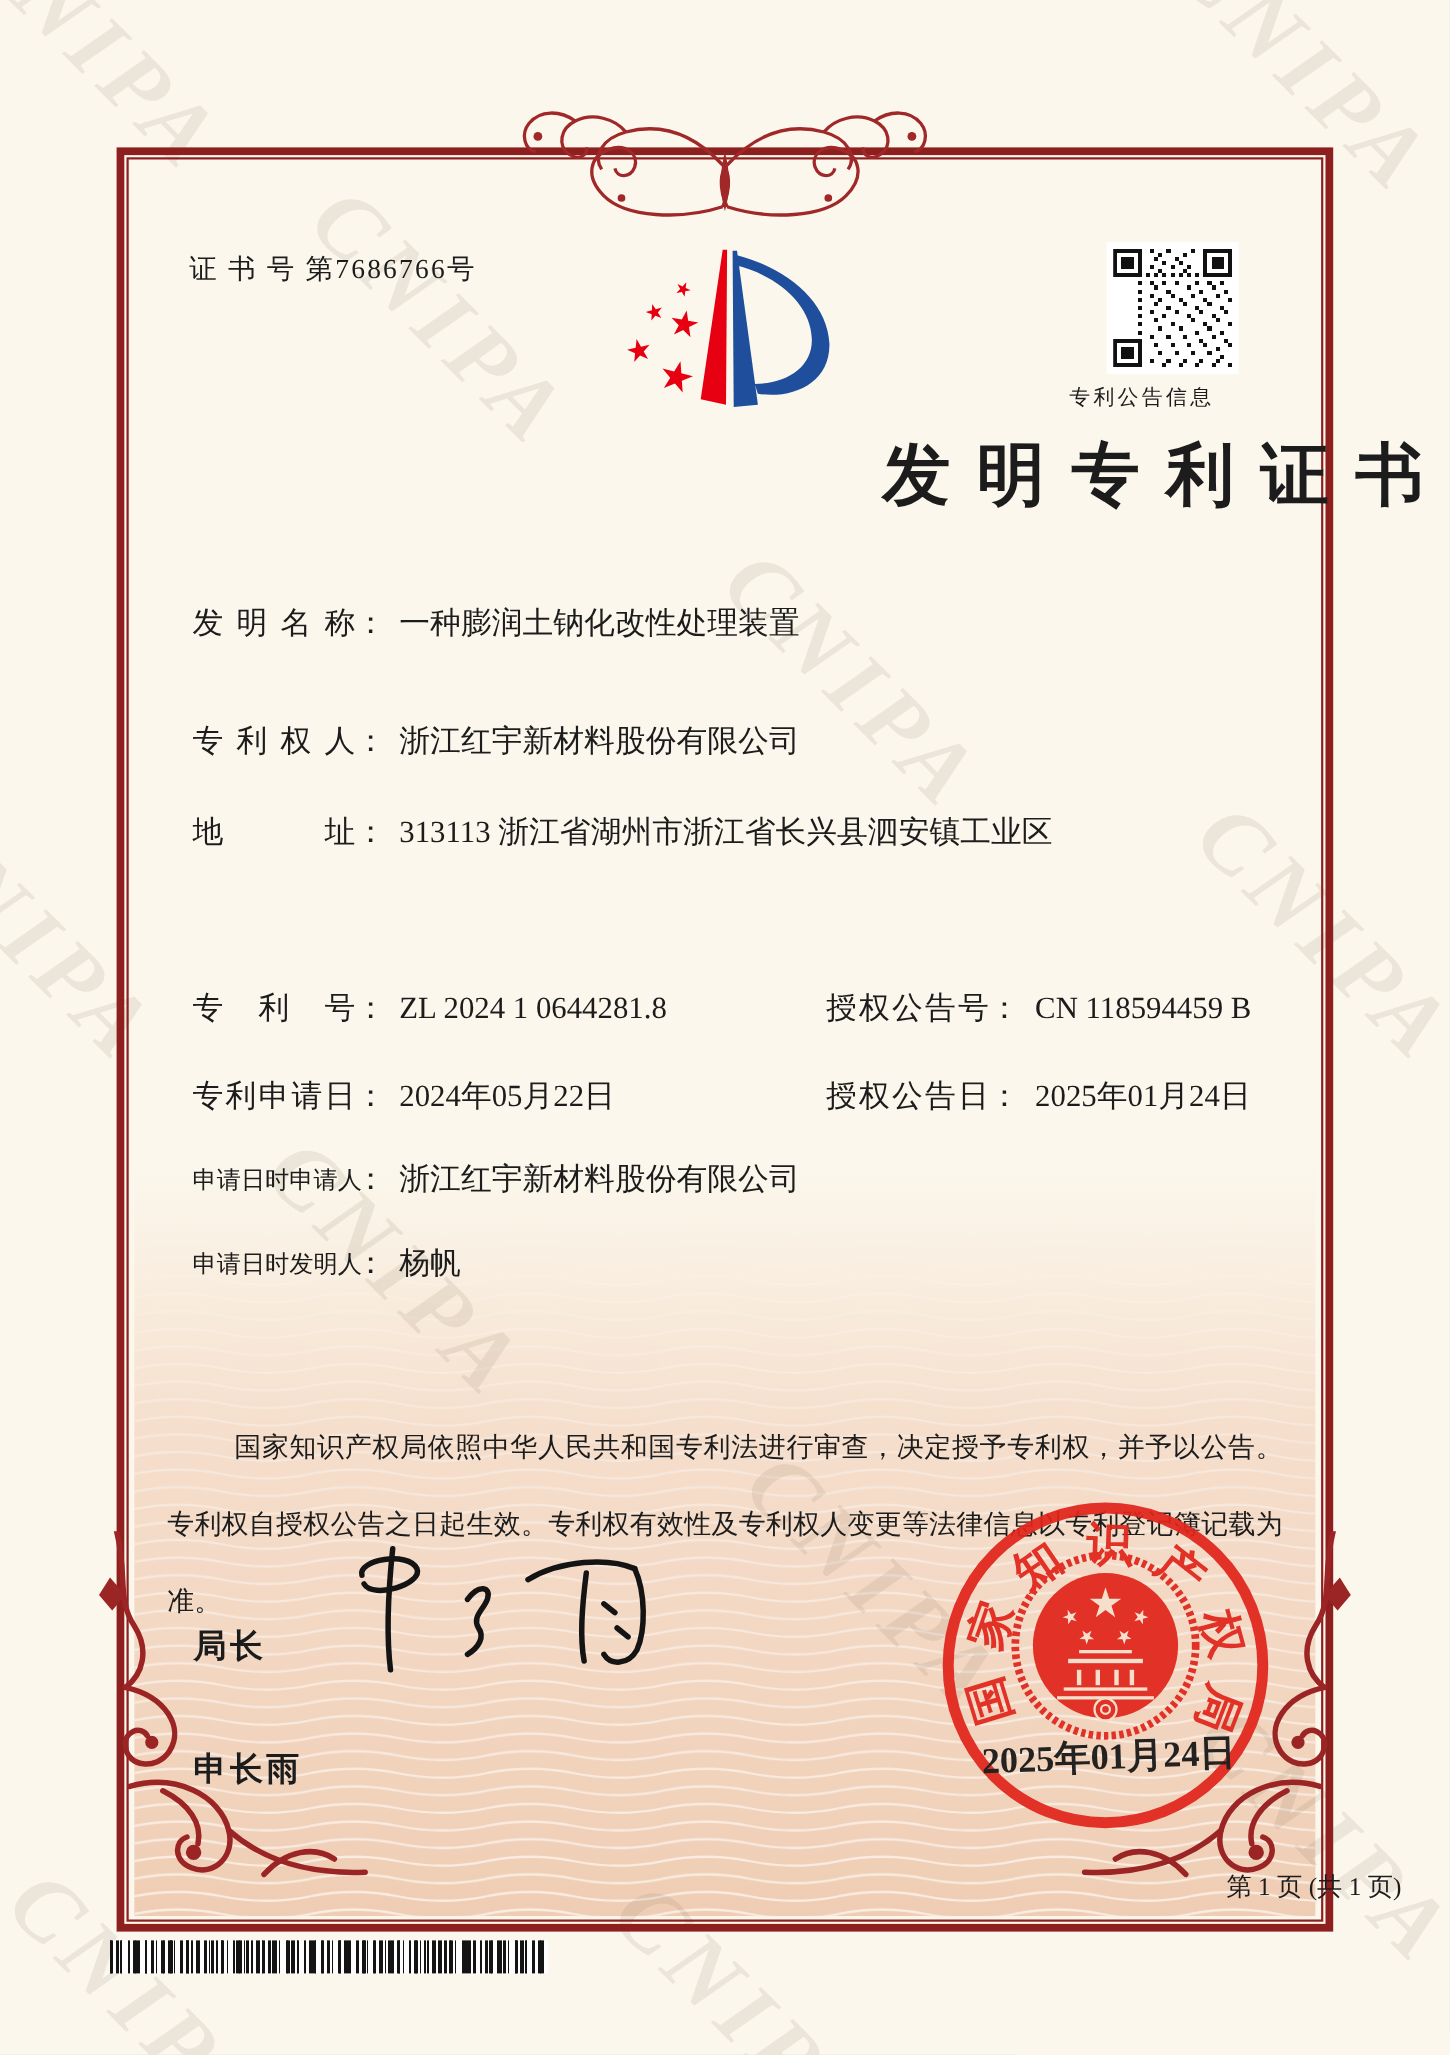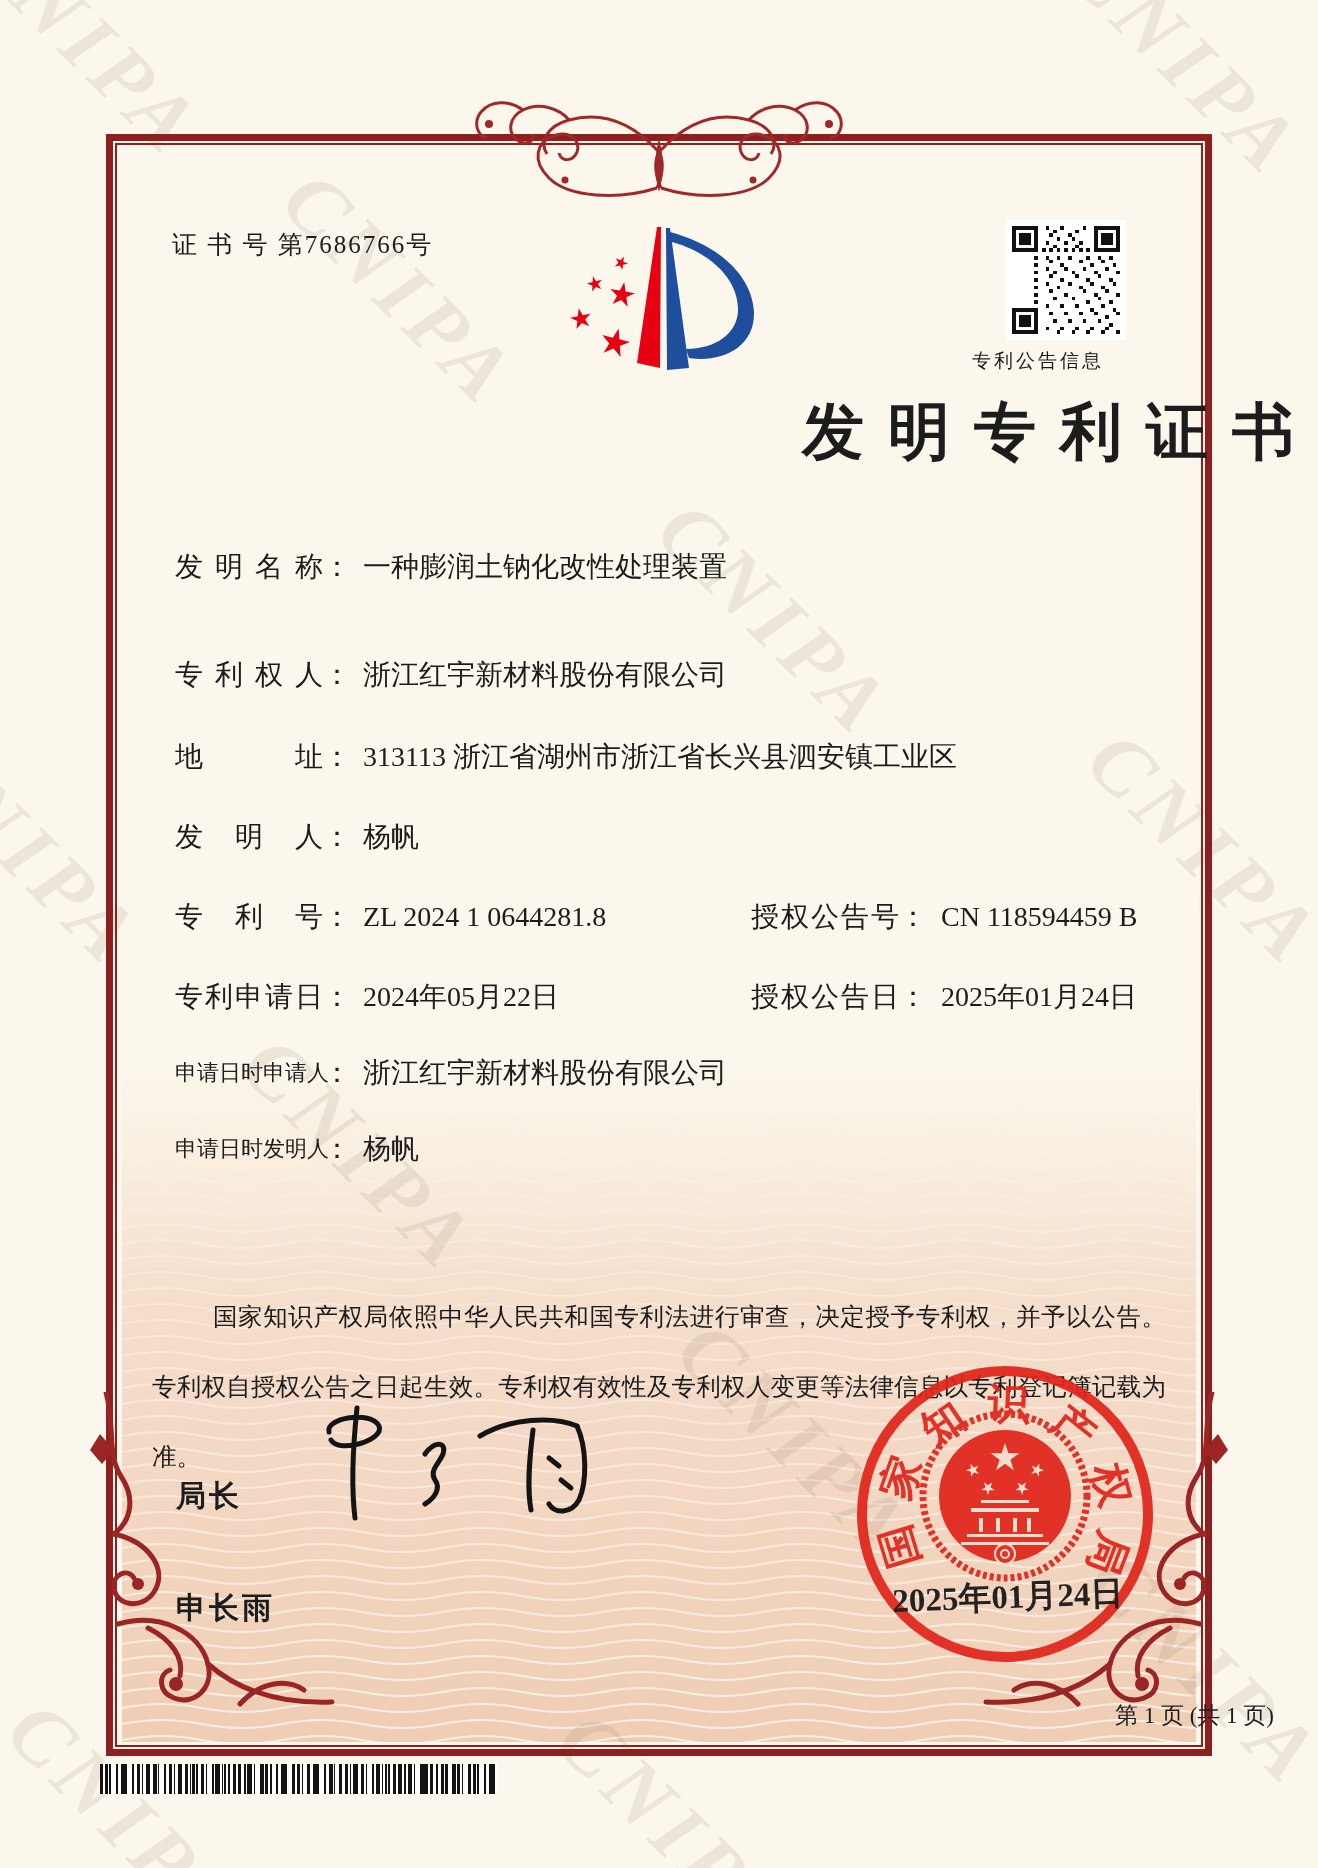--- a/index.html
+++ b/index.html
@@ -167,23 +167,20 @@
 
     <div class="frow" style="top:546px">
       <span class="flabel">发明名称</span><span class="fcolon">：</span><span class="fvalue">一种膨润土钠化改性处理装置</span>
     </div>
     <div class="frow" style="top:654px">
       <span class="flabel">专利权人</span><span class="fcolon">：</span><span class="fvalue">浙江红宇新材料股份有限公司</span>
     </div>
     <div class="frow" style="top:736px">
       <span class="flabel">地址</span><span class="fcolon">：</span><span class="fvalue">313113 浙江省湖州市浙江省长兴县泗安镇工业区</span>
     </div>
-    <div class="frow" style="top:816px">
-      <span class="flabel">发明人</span><span class="fcolon">：</span><span class="fvalue">杨帆</span>
-    </div>
     <div class="frow" style="top:896px">
       <span class="flabel">专利号</span><span class="fcolon">：</span><span class="fvalue">ZL 2024 1 0644281.8</span>
       <span class="rcol">
         <span class="flabel">授权公告号</span><span class="fcolon">：</span><span class="fvalue">CN 118594459 B</span>
       </span>
     </div>
     <div class="frow" style="top:976px">
       <span class="flabel">专利申请日</span><span class="fcolon">：</span><span class="fvalue">2024年05月22日</span>
       <span class="rcol">
         <span class="flabel">授权公告日</span><span class="fcolon">：</span><span class="fvalue">2025年01月24日</span>

